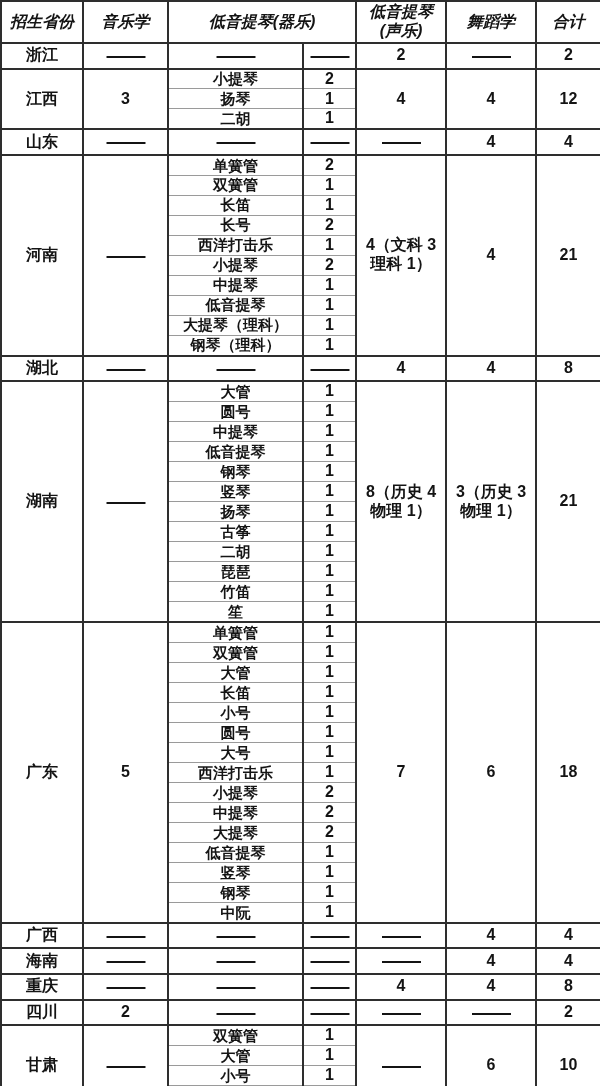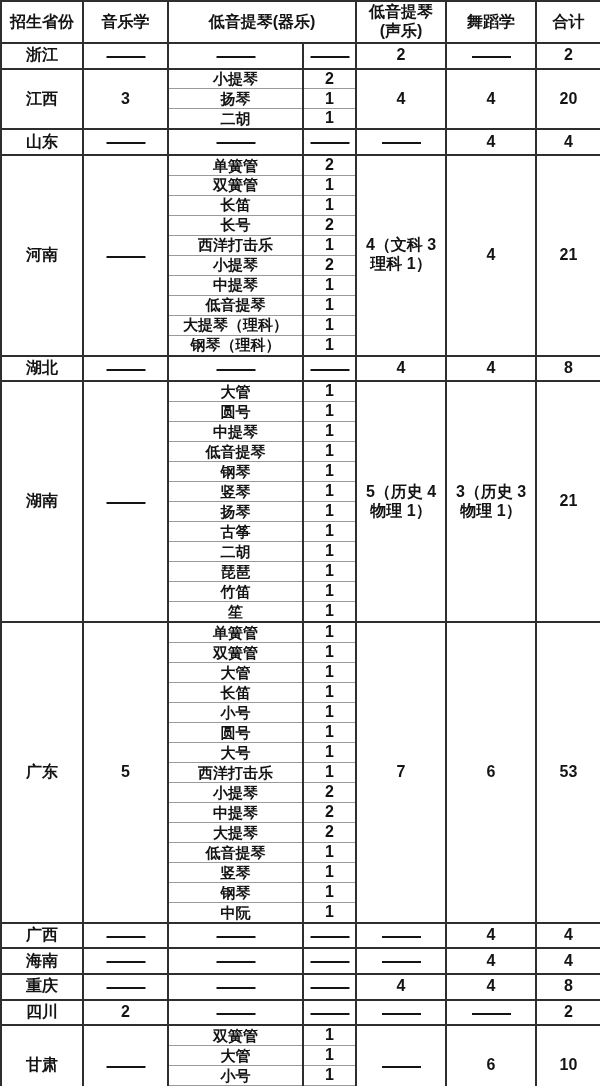--- a/index.html
+++ b/index.html
@@ -23,21 +23,21 @@
     padding: 0;
     text-align: center;
     vertical-align: middle;
     font-weight: 700;
     color: #141414;
     font-size: 16px;
     line-height: 1.18;
     white-space: pre-line;
     overflow: hidden;
   }
-  thead tr { height: 42px; }
+  thead tr { height: 42px; font-style: italic; }
   tbody tr { height: 20px; }
   td.inst-name { font-size: 15px; }
   td.lt { border-top: 1px solid #9a9a9a; }
   td.lb { border-bottom: 1px solid #9a9a9a; }
   td.dash { font-size: 20px; letter-spacing: -1px; }
 </style>
 </head>
 <body>
 
 <table>
@@ -71,21 +71,21 @@
         <td class="dash">——</td>
         <td>2</td>
       </tr>
       <tr>
         <td rowspan="3">江西</td>
         <td rowspan="3">3</td>
         <td class="inst-name lb">小提琴</td>
         <td class="lb">2</td>
         <td rowspan="3">4</td>
         <td rowspan="3">4</td>
-        <td rowspan="3">20</td>
+        <td rowspan="3">12</td>
       </tr>
       <tr>
         <td class="inst-name lt lb">扬琴</td>
         <td class="lt lb">1</td>
       </tr>
       <tr>
         <td class="inst-name lt">二胡</td>
         <td class="lt">1</td>
       </tr>
       <tr>
@@ -150,21 +150,21 @@
         <td class="dash">——</td>
         <td>4</td>
         <td>4</td>
         <td>8</td>
       </tr>
       <tr>
         <td rowspan="12">湖南</td>
         <td rowspan="12" class="dash">——</td>
         <td class="inst-name lb">大管</td>
         <td class="lb">1</td>
-        <td rowspan="12">5（历史 4
+        <td rowspan="12">8（历史 4
 物理 1）</td>
         <td rowspan="12">3（历史 3
 物理 1）</td>
         <td rowspan="12">21</td>
       </tr>
       <tr>
         <td class="inst-name lt lb">圆号</td>
         <td class="lt lb">1</td>
       </tr>
       <tr>
@@ -207,21 +207,21 @@
         <td class="inst-name lt">笙</td>
         <td class="lt">1</td>
       </tr>
       <tr>
         <td rowspan="15">广东</td>
         <td rowspan="15">5</td>
         <td class="inst-name lb">单簧管</td>
         <td class="lb">1</td>
         <td rowspan="15">7</td>
         <td rowspan="15">6</td>
-        <td rowspan="15">53</td>
+        <td rowspan="15">18</td>
       </tr>
       <tr>
         <td class="inst-name lt lb">双簧管</td>
         <td class="lt lb">1</td>
       </tr>
       <tr>
         <td class="inst-name lt lb">大管</td>
         <td class="lt lb">1</td>
       </tr>
       <tr>

